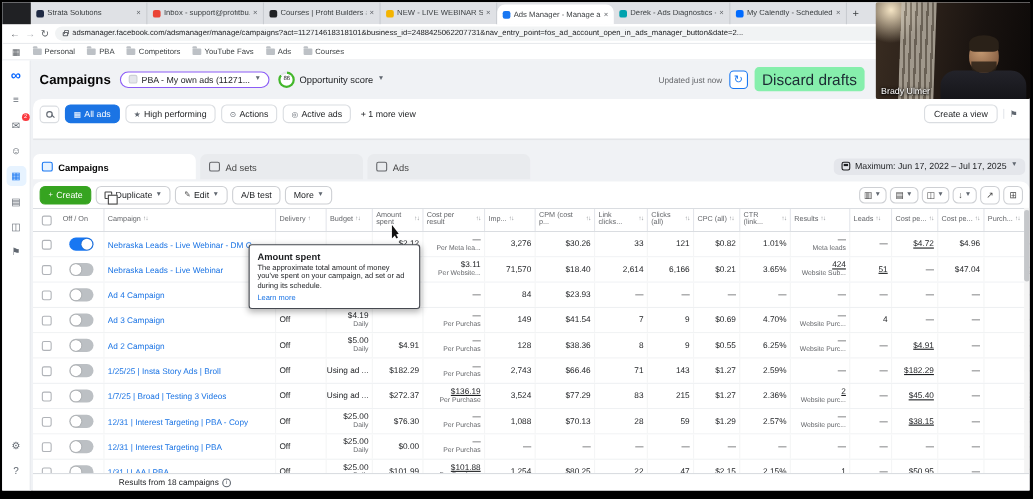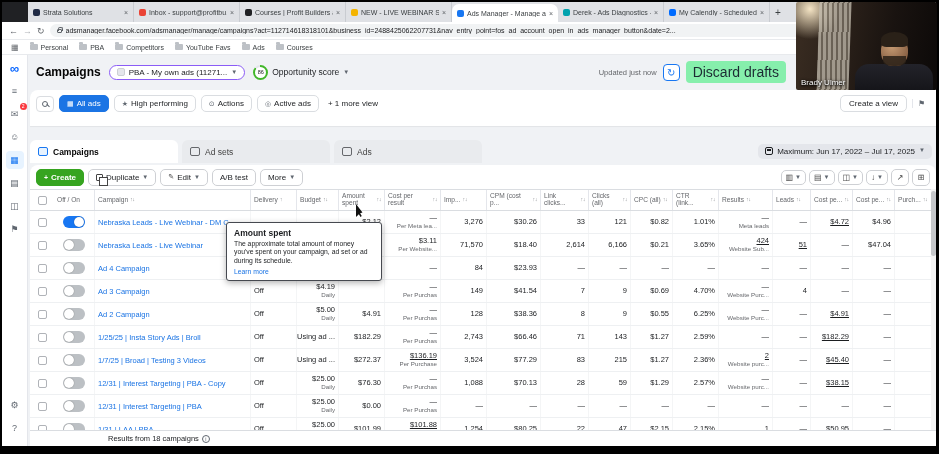--- a/index.html
+++ b/index.html
@@ -111,21 +111,21 @@
   .datepill { margin-left:auto; display:flex; align-items:flex-start; gap:4px; background:#e4e6eb;
     border-radius:5px; padding:3px 7px; font-size:8px; color:#1c1e21; }
   .cal { width:8px; height:8px; border:1.1px solid #1c1e21; border-radius:2px; position:relative; }
   .cal::before { content:''; position:absolute; top:1px; left:1px; right:1px; height:2px; background:#1c1e21; }
 
   .card2 { position:absolute; top:110px; left:2px; right:0; bottom:0; background:#fff;
     border-radius:8px 8px 0 0; overflow:hidden; }
   .actionsrow { height:24px; display:flex; align-items:center; gap:4px; padding:0 6px; }
   .btn { display:flex; align-items:center; gap:3px; font-size:8px; color:#1c1e21;
     border:1px solid #ced0d4; border-radius:5px; padding:3px 7px; background:#fff; }
-  .btn.create { background:#36a420; border-color:#36a420; color:#fff; font-weight:bold; }
+  .btn.create { background:#36a420; border-color:#36a420; color:#fff; font-weight:normal; }
   .bic { font-size:7px; color:#444; }
   .btn.create .bic { color:#fff; }
   .dup { width:7px; height:7px; border:1px solid #444; border-radius:1px; position:relative; }
   .dup::before { content:''; position:absolute; left:2px; top:2px; width:7px; height:7px;
     border:1px solid #444; background:#fff; }
   .iconbtns { margin-left:auto; display:flex; align-items:center; gap:3px; }
   .ibtn { display:flex; align-items:center; gap:2px; border:1px solid #ced0d4; border-radius:5px;
     padding:2px 4px; font-size:8px; color:#444; background:#fff; }
   .sqbtn { width:18px; height:17px; border:1px solid #ced0d4; border-radius:5px; display:flex;
     align-items:center; justify-content:center; font-size:8px; color:#444; background:#fff; }

